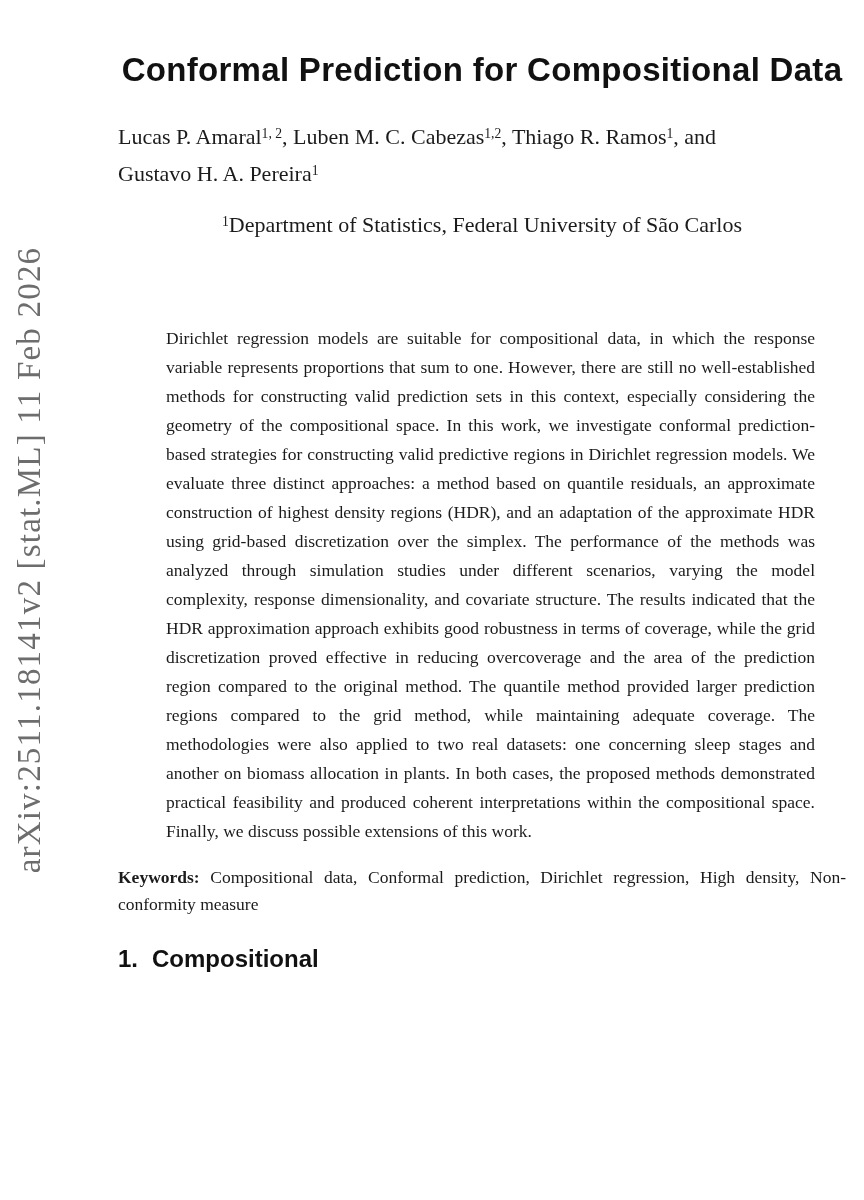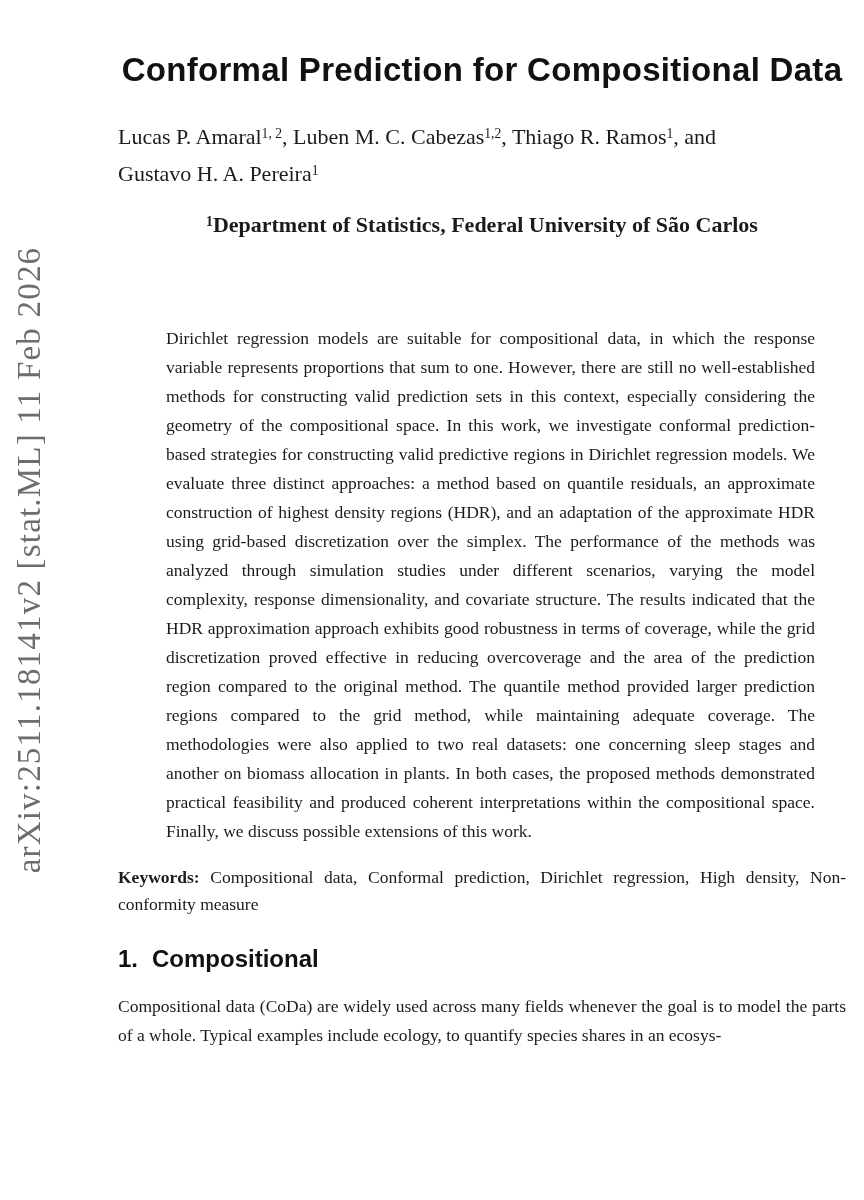--- a/index.html
+++ b/index.html
@@ -60,21 +60,21 @@
     vertical-align: baseline;
   }
 
   .affiliations {
     margin: 14px auto 0 auto;
     width: 690px;
     text-align: center;
     font-size: 22px;
     line-height: 38px;
   }
-  .affiliation { display: block; font-weight: bold; }
+  .affiliation { display: block; }
 
   .abstract {
     margin-top: 80px;
     padding-left: 48px;
     padding-right: 31px;
     text-align: justify;
     font-size: 17.5px;
     line-height: 29px;
     hyphens: auto;
     -webkit-hyphens: auto;
@@ -123,16 +123,15 @@
     <div class="affiliations">
         <span class="affiliation"><sup class="affil-mark">1</sup><span>Department of Statistics, Federal University of São Carlos</span></span>
       </div>
 
     <p class="abstract">Dirichlet regression models are suitable for compositional data, in which the response variable represents proportions that sum to one. However, there are still no well-established methods for constructing valid prediction sets in this context, especially considering the geometry of the compositional space. In this work, we investigate conformal prediction-based strategies for constructing valid predictive regions in Dirichlet regression models. We evaluate three distinct approaches: a method based on quantile residuals, an approximate construction of highest density regions (HDR), and an adaptation of the approximate HDR using grid-based discretization over the simplex. The performance of the methods was analyzed through simulation studies under different scenarios, varying the model complexity, response dimensionality, and covariate structure. The results indicated that the HDR approximation approach exhibits good robustness in terms of coverage, while the grid discretization proved effective in reducing overcoverage and the area of the prediction region compared to the original method. The quantile method provided larger prediction regions compared to the grid method, while maintaining adequate coverage. The methodologies were also applied to two real datasets: one concerning sleep stages and another on biomass allocation in plants. In both cases, the proposed methods demonstrated practical feasibility and produced coherent interpretations within the compositional space. Finally, we discuss possible extensions of this work.</p>
 
     <p class="keywords"><span class="keywords-label">Keywords:</span> <span>Compositional data, Conformal prediction, Dirichlet regression, High density, Non-conformity measure</span></p>
 
     <h2 class="section-heading"><span class="section-number">1.</span><span>Compositional</span></h2>
 
-    <p class="intro">Compositional data (CoDa) are widely used across many fields whenever the goal is to model the parts of a whole. Typical examples include ecology, to quantify species shares in an ecosys-</p>
 
   </div>
 </div>
 
 </body></html>

